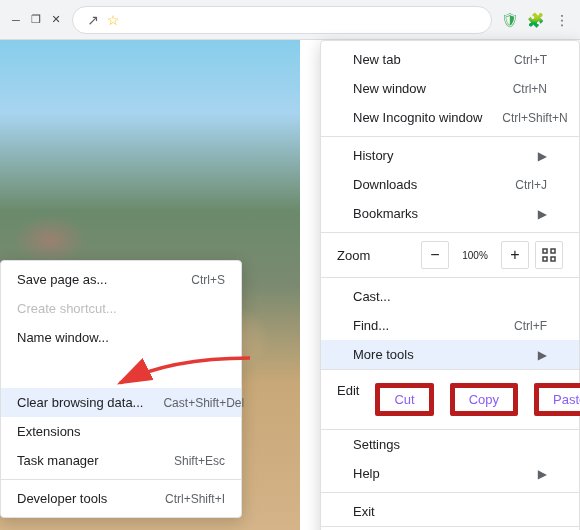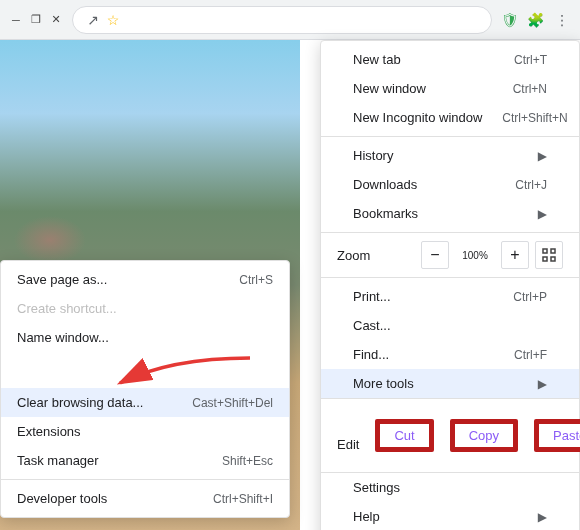--- a/index.html
+++ b/index.html
@@ -94,21 +94,21 @@
         radial-gradient(ellipse 80px 50px at 100px 250px, #8a7060 0%, transparent 60%),
         radial-gradient(ellipse 60px 40px at 50px 200px, #9a8070 0%, transparent 60%),
         linear-gradient(180deg, #87CEEB 0%, #a8d4f0 15%, #6b8a6b 35%, #7a8a70 50%, #c8a878 70%, #d4b488 100%);
     }
 
     
     .submenu-left {
       position: absolute;
       top: 260px;
       left: 0px;
-      width: 290px;
+      width: 242px;
       background: #fff;
       border: 1px solid #e0e0e0;
       box-shadow: 0 4px 16px rgba(0,0,0,0.18);
       border-radius: 4px;
       z-index: 10;
       padding: 4px 0;
     }
     .submenu-left .menu-item {
       padding: 7px 16px;
       display: flex;
@@ -216,22 +216,22 @@
       display: flex;
       align-items: center;
       justify-content: center;
       margin-left: 4px;
       border-radius: 2px;
     }
 
     
     .edit-row {
       display: flex;
-      align-items: flex-end;
-      padding: 20px 16px;
+      align-items: flex-start;
+      padding: 13px 16px;
       gap: 16px;
       border-top: 1px solid #e0e0e0;
       border-bottom: 1px solid #e0e0e0;
     }
     .edit-label {
       flex: 1;
       color: #202124;
     }
     .edit-btn {
       padding: 4px 14px;
@@ -375,24 +375,20 @@
         <rect x="1" y="1" width="4" height="4" stroke="#444" stroke-width="1.5" fill="none"></rect>
         <rect x="9" y="1" width="4" height="4" stroke="#444" stroke-width="1.5" fill="none"></rect>
         <rect x="1" y="9" width="4" height="4" stroke="#444" stroke-width="1.5" fill="none"></rect>
         <rect x="9" y="9" width="4" height="4" stroke="#444" stroke-width="1.5" fill="none"></rect>
       </svg>
     </div>
   </div>
 
   <div class="menu-separator"></div>
 
-  <div class="menu-item">
-    <span>Print...</span>
-    <span class="shortcut">Ctrl+P</span>
-  </div>
 
   <div class="menu-item">
     <span>Cast...</span>
   </div>
 
   <div class="menu-item">
     <span>Find...</span>
     <span class="shortcut">Ctrl+F</span>
   </div>
 

